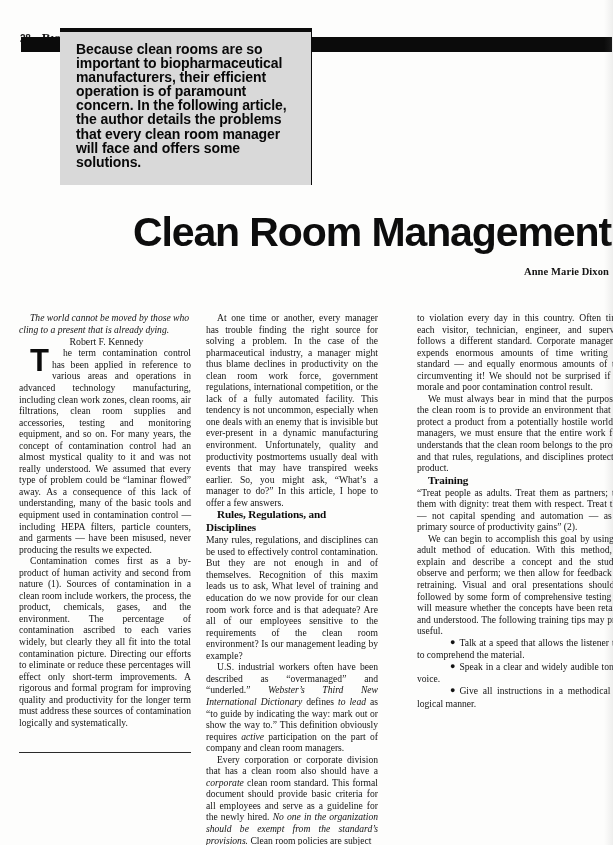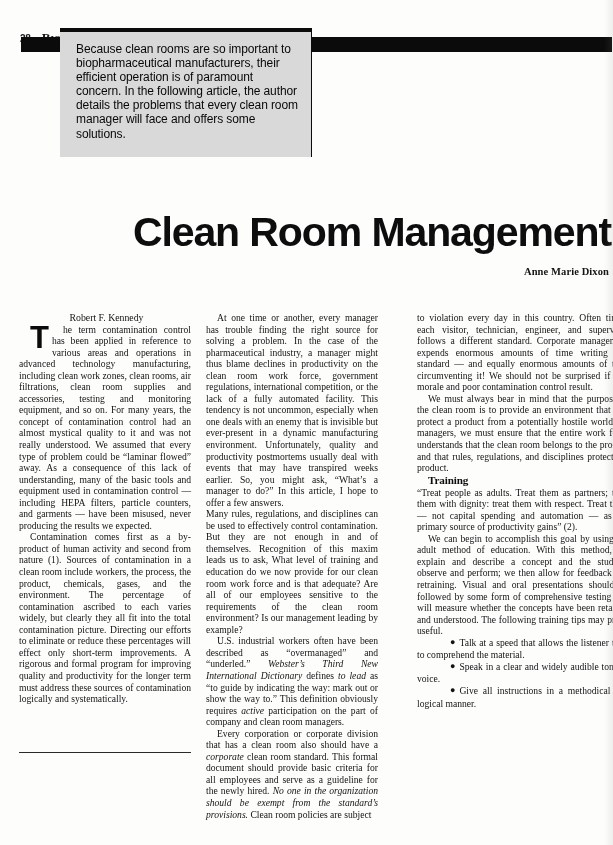--- a/index.html
+++ b/index.html
@@ -72,22 +72,22 @@
     top: 28px;
     width: 252px;
     background: #d9d9d9;
     border-top: 4px solid #0b0b0b;
     border-right: 1.5px solid #0b0b0b;
     box-sizing: border-box;
     padding: 10px 12px 16px 16px;
   }
   .deck-text {
     font-family: "Liberation Sans", sans-serif;
-    font-weight: normal;
-    font-size: 12px;
+    font-weight: bold;
+    font-size: 14px;
     line-height: 14.1px;
     color: #080808;
     letter-spacing: -0.1px;
     white-space: pre-line;
   }
 
   
   .headline {
     position: absolute;
     left: 0;
@@ -252,33 +252,35 @@
     <div class="deck-text">Because clean rooms are so important to biopharmaceutical manufacturers, their efficient operation is of paramount concern. In the following article, the author details the problems that every clean room manager will face and offers some solutions.</div>
   </div>
 
   <div class="headline">Clean Room Management</div>
   <div class="byline">Anne Marie Dixon</div>
 
   <div class="cols">
 
     <div class="col col-1">
 
+      <p class="epigraph">The world cannot be moved by those who cling to a present that is already dying.</p>
       <p class="epigraph-attrib">Robert F. Kennedy</p>
 
       <p class="dropcap-para">
         <span class="dropcap">T</span><span>he term contamination control has been applied in reference to various areas and operations in advanced technology manufacturing, including clean work zones, clean rooms, air filtrations, clean room supplies and accessories, testing and monitoring equipment, and so on. For many years, the concept of contamination control had an almost mystical quality to it and was not really understood. We assumed that every type of problem could be “laminar flowed” away. As a consequence of this lack of understanding, many of the basic tools and equipment used in contamination control — including HEPA filters, particle counters, and garments — have been misused, never producing the results we expected.</span>
       </p>
 
       <p>Contamination comes first as a by-product of human activity and second from nature (1). Sources of contamination in a clean room include workers, the process, the product, chemicals, gases, and the environment. The percentage of contamination ascribed to each varies widely, but clearly they all fit into the total contamination picture. Directing our efforts to eliminate or reduce these percentages will effect only short-term improvements. A rigorous and formal program for improving quality and productivity for the longer term must address these sources of contamination logically and systematically.</p>
     </div>
 
     <div class="col col-2">
 
       <p>At one time or another, every manager has trouble finding the right source for solving a problem. In the case of the pharmaceutical industry, a manager might thus blame declines in productivity on the clean room work force, government regulations, international competition, or the lack of a fully automated facility. This tendency is not uncommon, especially when one deals with an enemy that is invisible but ever-present in a dynamic manufacturing environment. Unfortunately, quality and productivity postmortems usually deal with events that may have transpired weeks earlier. So, you might ask, “What’s a manager to do?” In this article, I hope to offer a few answers.</p>
 
+      <p class="subhead">Rules, Regulations, and Disciplines</p>
 
       <p class="noindent">Many rules, regulations, and disciplines can be used to effectively control contamination. But they are not enough in and of themselves. Recognition of this maxim leads us to ask, What level of training and education do we now provide for our clean room work force and is that adequate? Are all of our employees sensitive to the requirements of the clean room environment? Is our management leading by example?</p>
 
       <p><span>U.S. industrial workers often have been described as “overmanaged” and “underled.” </span><em>Webster’s Third New International Dictionary</em><span> defines </span><em>to lead</em><span> as “to guide by indicating the way: mark out or show the way to.” This definition obviously requires </span><em>active</em><span> participation on the part of company and clean room managers.</span></p>
 
       <p><span>Every corporation or corporate division that has a clean room also should have a </span><em>corporate</em><span> clean room standard. This formal document should provide basic criteria for all employees and serve as a guideline for the newly hired. </span><em>No one in the organization should be exempt from the standard’s provisions.</em><span> Clean room policies are subject</span></p>
     </div>
 
     <div class="col col-3">
 

